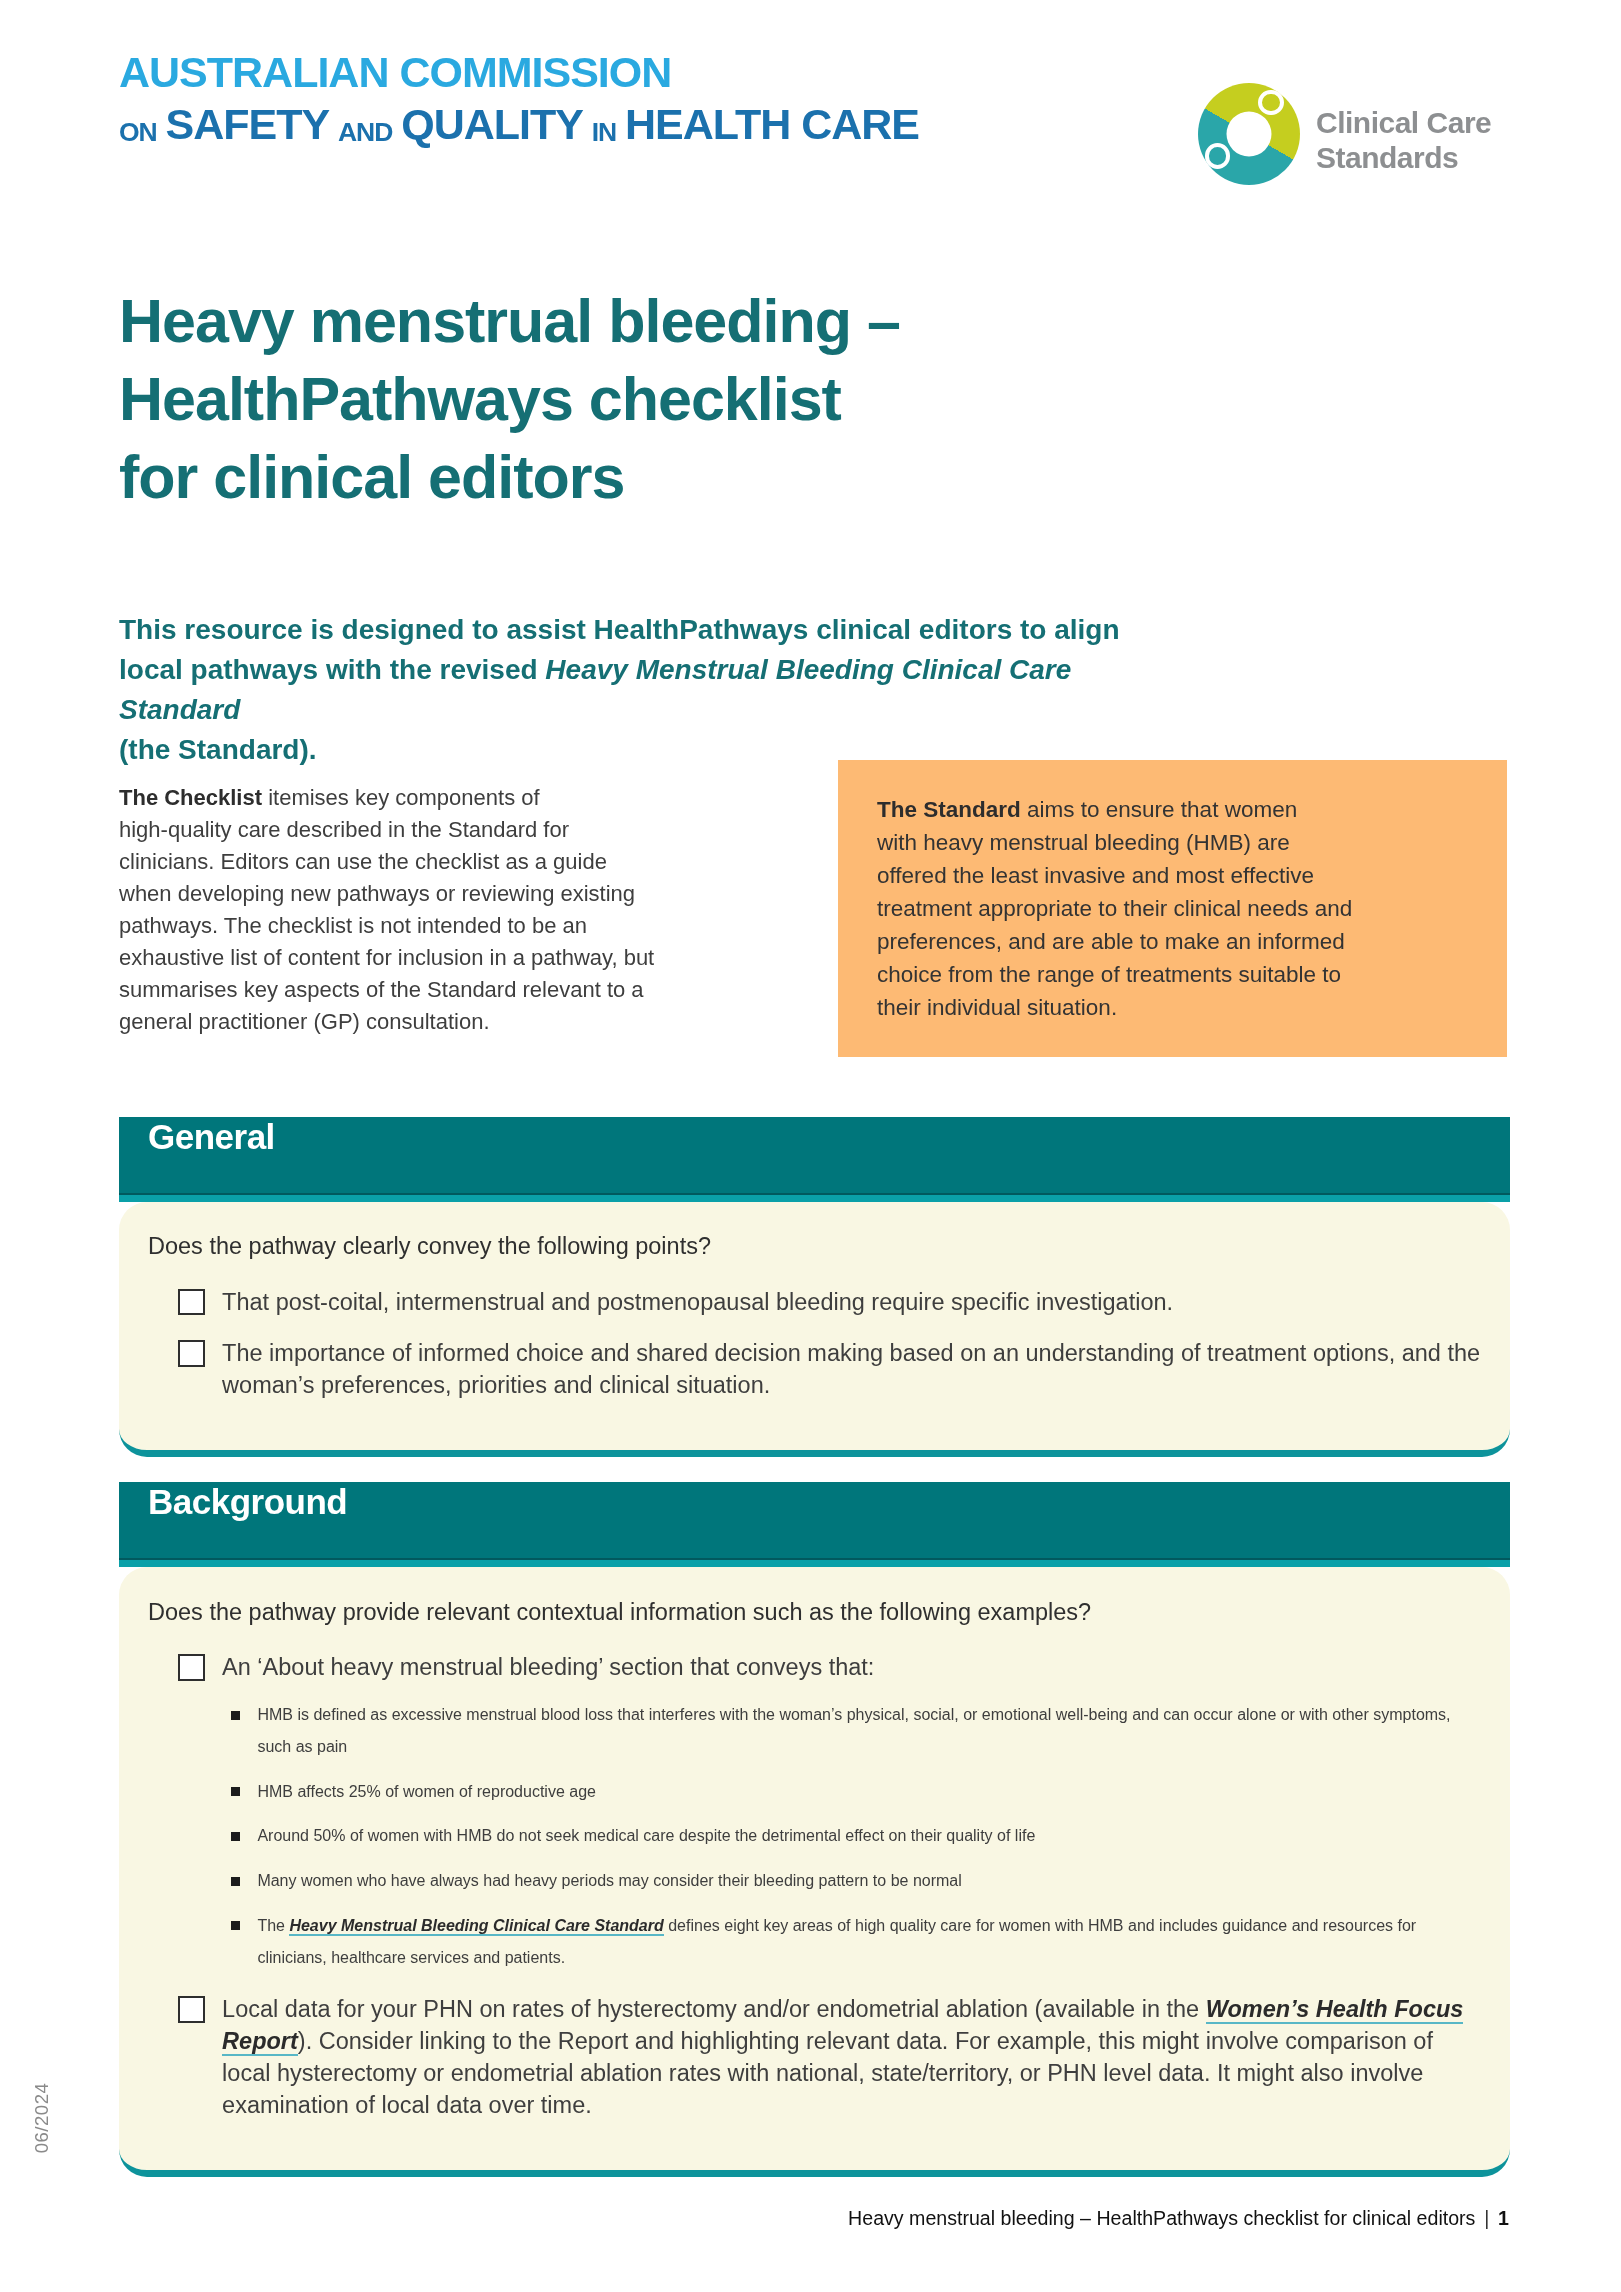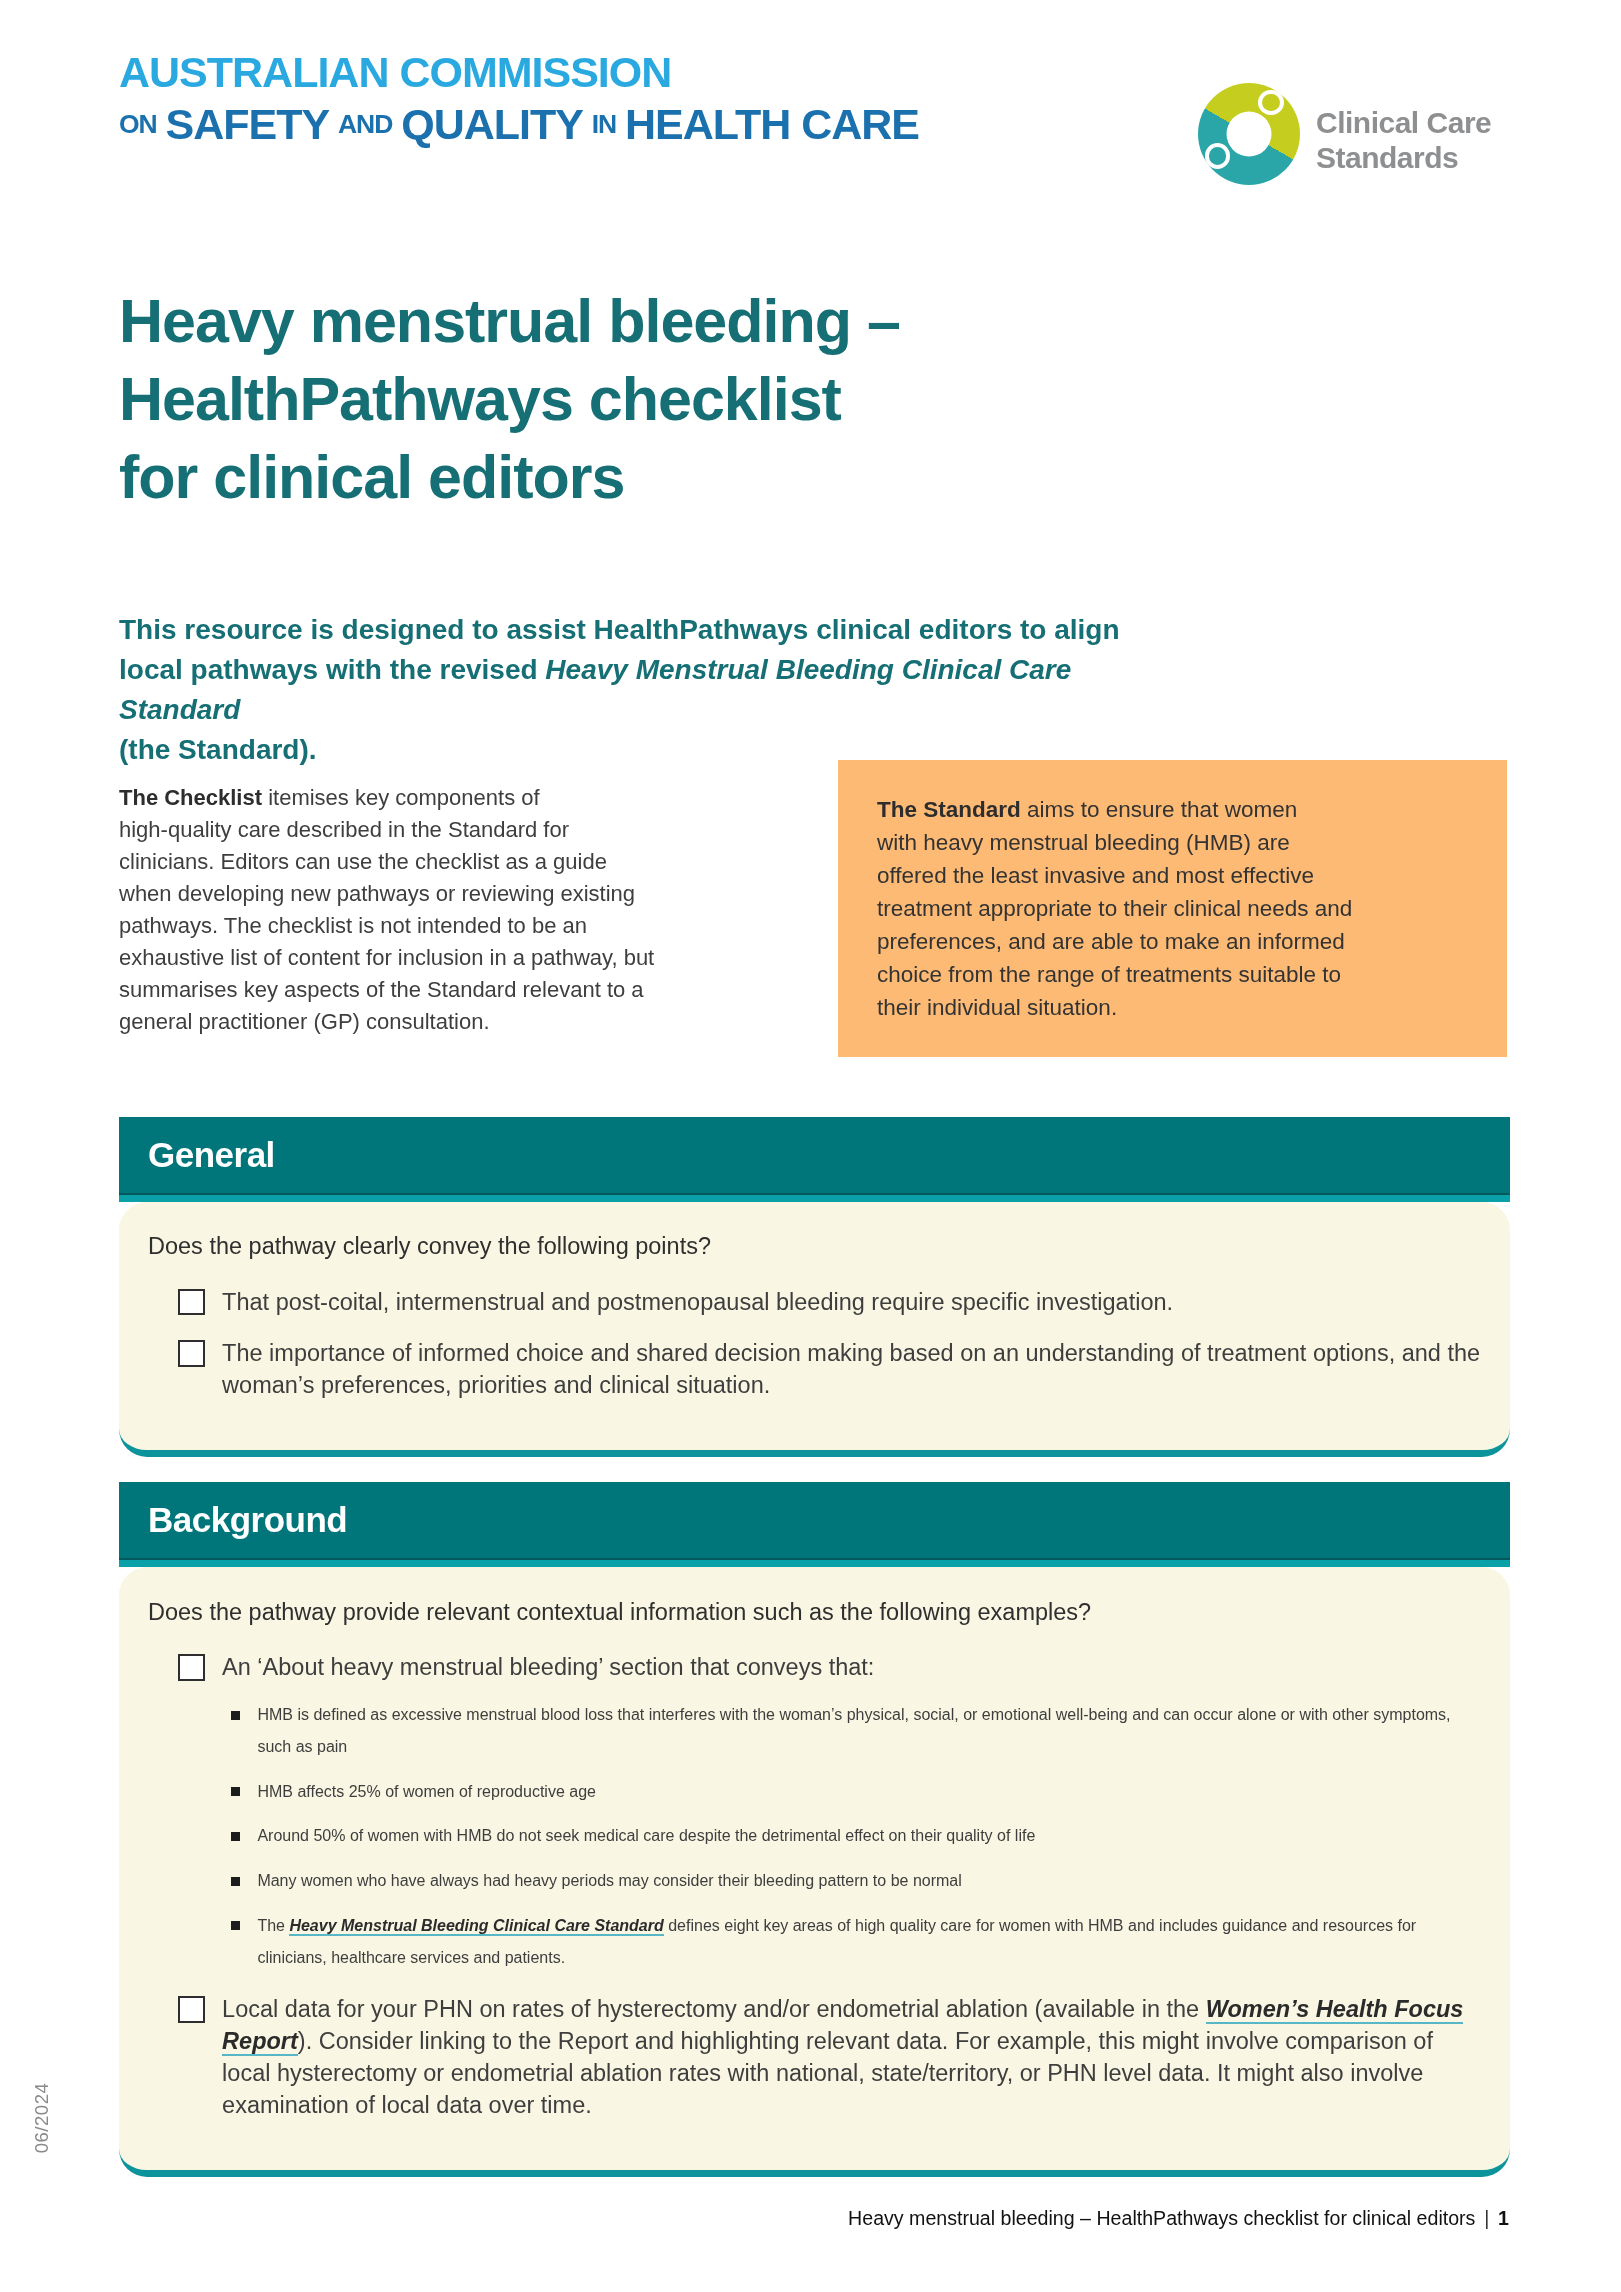--- a/index.html
+++ b/index.html
@@ -6,21 +6,21 @@
   html,body { background:#e8e8e8; }
   .page {
     position:relative; width:1621px; height:2293px; margin:0 auto;
     background:#ffffff; overflow:hidden;
     font-family:"Liberation Sans", sans-serif; color:#3e3e3e;text-decoration:underline;
   }
 
   
   .acsqhc { position:absolute; left:119px; top:51px; line-height:1; }
   .acsqhc-line1 { color:#2aa9e0; font-weight:700; font-size:43px; letter-spacing:-1px; }
-  .acsqhc-line2 { display:flex; align-items:center; gap:8.8px; margin-top:8.8px; color:#1b71ad; font-weight:700; letter-spacing:-1px; }
+  .acsqhc-line2 { display:flex; align-items:flex-end; gap:8.8px; margin-top:8.8px; color:#1b71ad; font-weight:700; letter-spacing:-1px; }
   .acsqhc-line2 .big { font-size:43px; }
   .acsqhc-line2 .small { font-size:26.5px; }
 
   .ccs-logo { position:absolute; left:1198px; top:83px; width:323px; height:108px; }
   .ring { position:absolute; left:0; top:0; width:102px; height:102px; }
   .ring-donut { position:absolute; inset:0; border-radius:50%;
     background:conic-gradient(from -60deg, #c5ce1f 0 50%, #2aa6a9 50% 100%); }
   .ring-donut::after { content:""; position:absolute; left:50%; top:50%; width:45px; height:45px;
     background:#fff; border-radius:50%; transform:translate(-50%,-50%); }
   .ring-dot { position:absolute; width:25.5px; height:25.5px; border-radius:50%; border:4.9px solid #fff; }
@@ -38,21 +38,21 @@
   
   .col-left { position:absolute; left:119px; top:782px; width:686px;
     font-size:22px; line-height:32px; white-space:pre-line; color:#3e3e3e; }
   .col-left b, .panel b { font-weight:700; color:#2d2d2d; }
   .panel { position:absolute; left:838px; top:760px; width:669px; min-height:296px;
     background:#fdba74; padding:33px 39px; font-size:22.5px; line-height:33px; white-space:pre-line; color:#333; }
 
   
   .sections { position:absolute; left:119px; top:1117px; width:1391px; }
   .check-section { margin-bottom:25.5px; }
-  .section-bar { height:78px; background:#00767b; display:flex; align-items:center;
+  .section-bar { height:78px; background:#00767b; display:flex; align-items:flex-start;
     padding-left:29px; border-bottom:2.9px solid #01595e; }
   .section-bar h2 { color:#ffffff; font-size:35px; font-weight:700; letter-spacing:-0.5px; }
   .section-strip { height:6.9px; background:#0aa0a8; }
   .section-body { background:#f9f7e3; padding:25.5px 29px 29px 29px; border-bottom:7.8px solid #0d939b;border-radius:28px; }
   .question { font-size:23.5px; color:#2f2f2f; margin:5.9px 0 25.5px 0; }
   .check-item { margin-bottom:19.6px;margin-left:30px; }
   .check-row { display:flex; }
   .checkbox { width:26.5px; height:26.5px; background:#ffffff; border:2px solid #2e2e2e;
     margin:2.9px 17.6px 0 0; flex:none; }
   .check-text { flex:1; font-size:23.5px; line-height:32px; color:#3e3e3e; }

